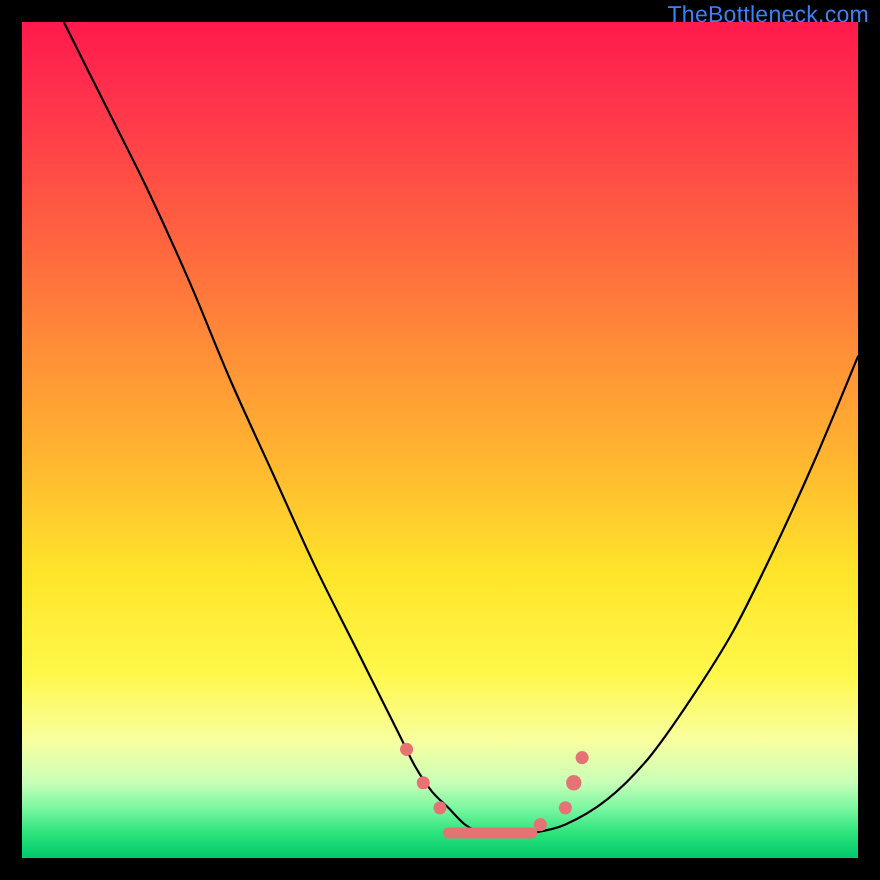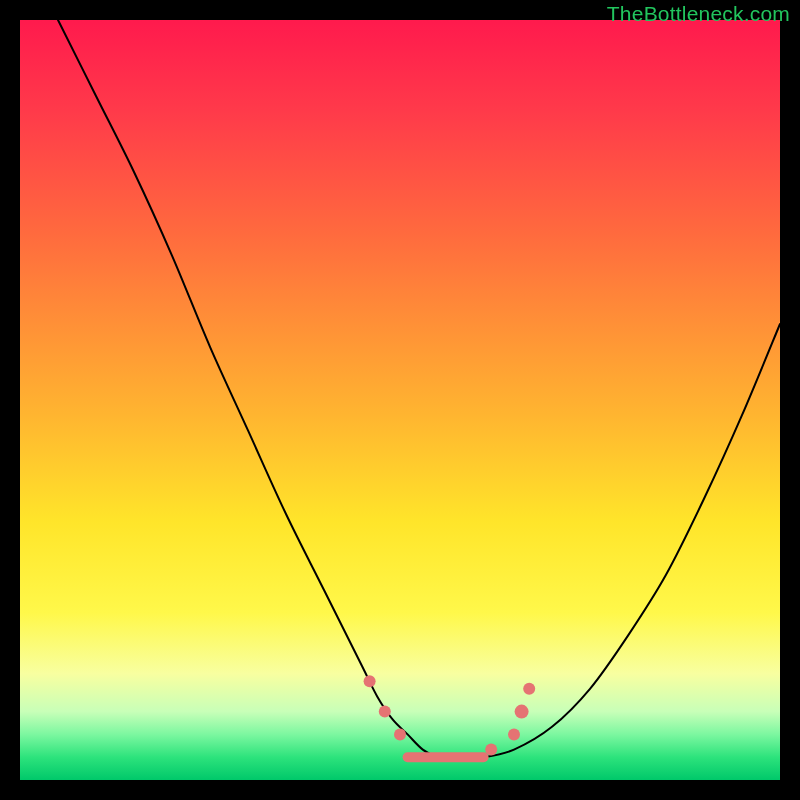--- a/index.html
+++ b/index.html
@@ -39,21 +39,21 @@
       #c8ffb8 91%,
       #7cf7a0 94%,
       #2de37c 97%,
       #00c86a 100%
     );
   }
   .watermark {
     position: absolute;
     top: 2px;
     right: 10px;
-    color: #22c55e;
+    color: #3b82f6;
     font-size: 21px;
     font-weight: 500;
     letter-spacing: 0.2px;
     user-select: none;
   }
   svg.curve {
     position: absolute;
     left: 0;
     top: 0;
     width: 760px;

